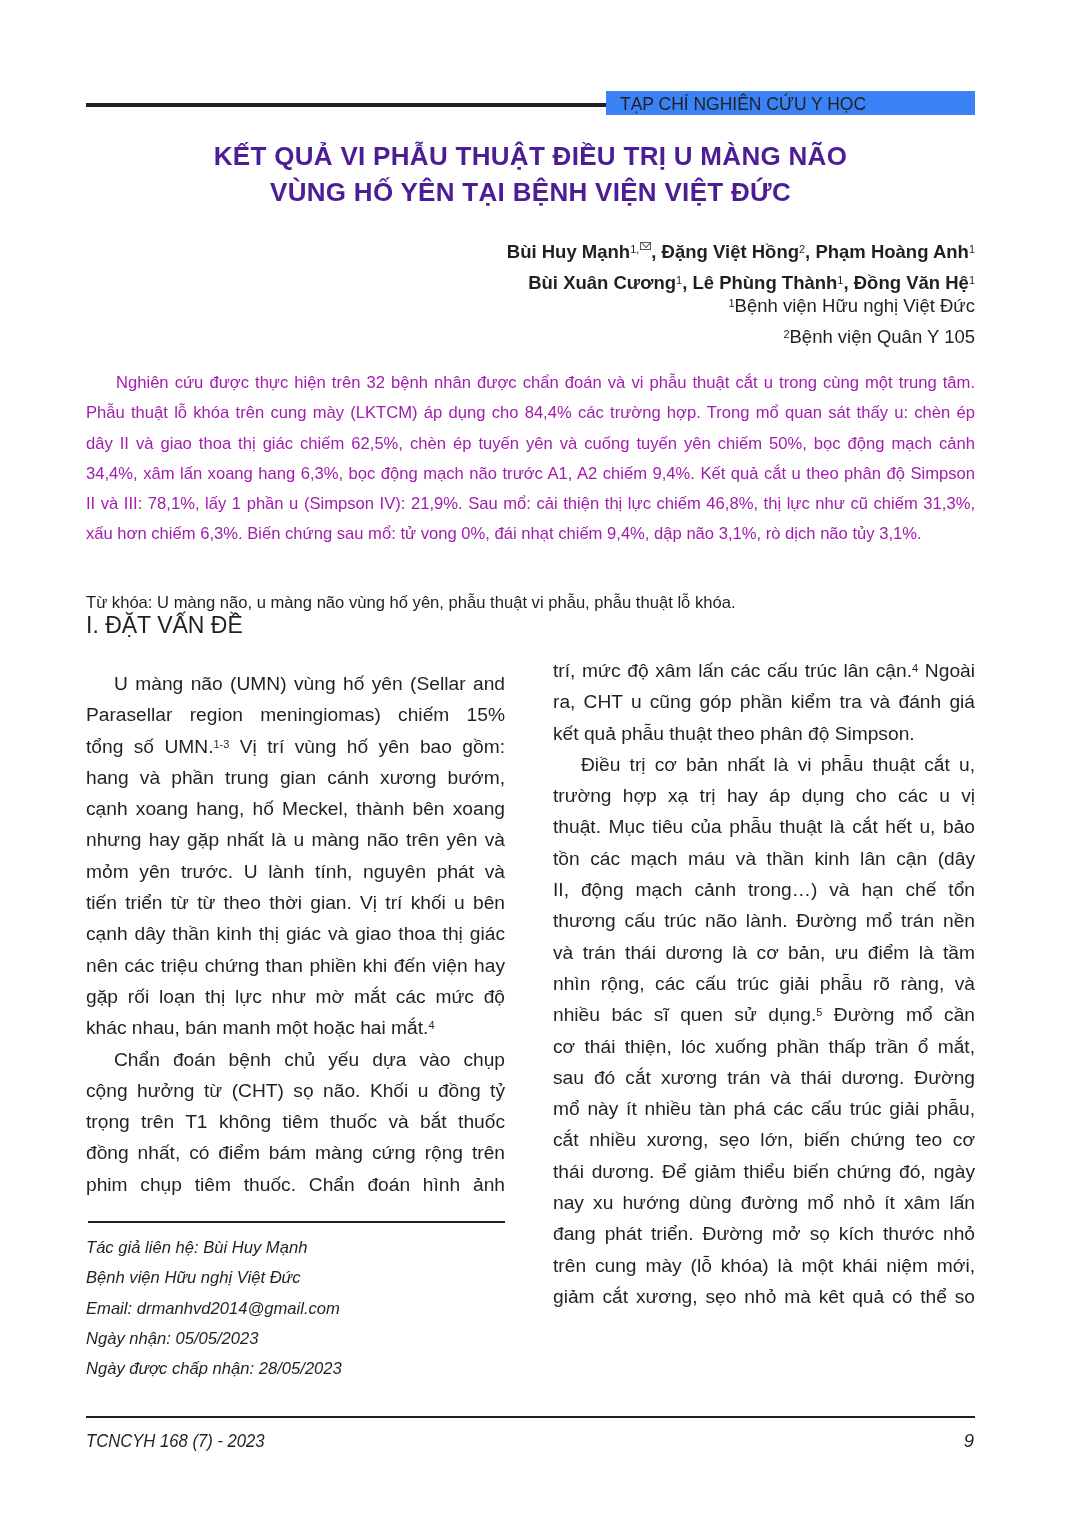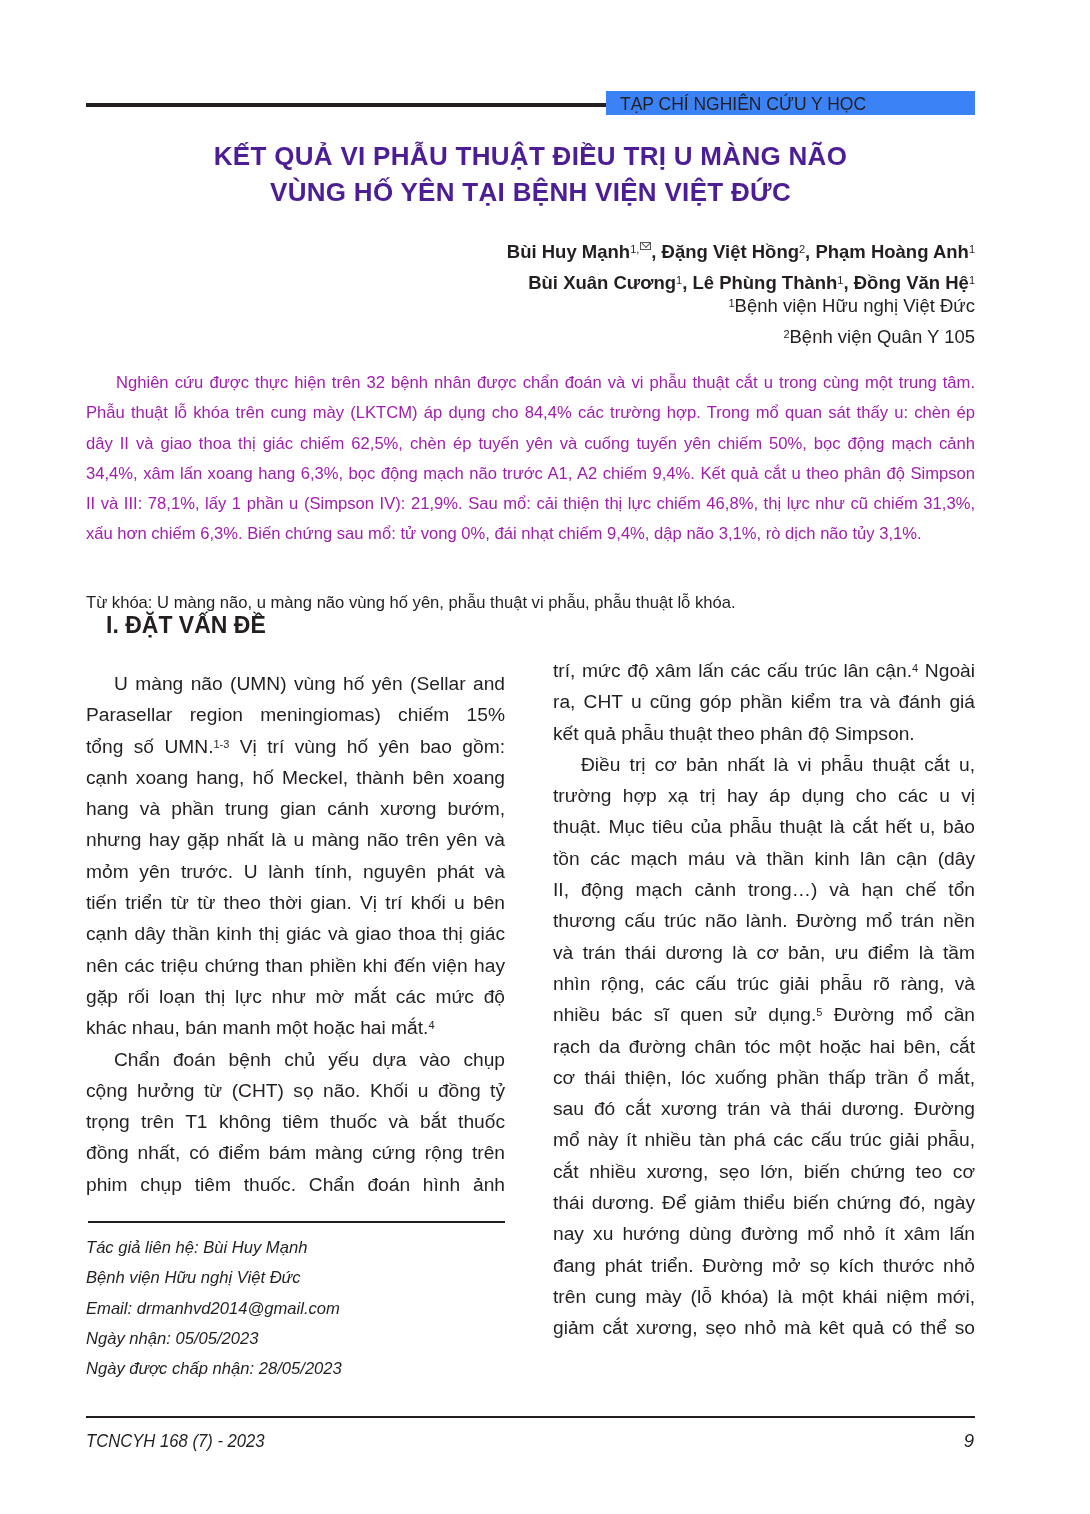--- a/index.html
+++ b/index.html
@@ -18,21 +18,21 @@
   .mail-icon { display: inline-block; width: 11px; height: 8px; border: 1px solid #555; position: relative; top: -8px; margin-left: 1px; box-sizing: border-box; }
   .mail-icon:before { content: ""; position: absolute; left: 0; top: -3px; width: 6px; height: 6px; border-right: 1px solid #555; border-bottom: 1px solid #555; transform: translateX(1.5px) rotate(45deg) scale(0.9); }
 
   .abstract { position: absolute; left: 86px; top: 368px; width: 889px; font-size: 16.6px; line-height: 30.3px; text-align: justify; color: #a21caf; }
   .abstract .line { display: block; white-space: nowrap; text-align-last: justify; text-align: justify; }
   .abstract .line.first { text-indent: 30px; }
   .abstract .line.last { text-align-last: left; }
 
   .keywords { position: absolute; left: 86px; top: 565px; font-weight: normal; font-size: 16.6px; white-space: nowrap; margin-top: 28px; }
 
-  .section-heading { position: absolute; left: 86px; top: 612px; font-weight: bold; font-size: 23px; white-space: nowrap; margin-left: 20px; }
+  .section-heading { position: absolute; left: 86px; top: 612px; font-weight: normal; font-size: 23px; white-space: nowrap; }
 
   .col { position: absolute; font-size: 19.2px; line-height: 31.3px; color: #231f20; }
   .col.left { left: 86px; top: 655px; width: 419px; margin-top: 13px; }
   .col.right { left: 553px; top: 655px; width: 422px; }
   .col .ln { display: block; white-space: nowrap; text-align: justify; text-align-last: justify; }
   .col .ln.ind { text-indent: 28px; }
   .col .ln.end { text-align-last: left; }
   .col sup { font-size: 11px; }
 
   .fn-rule { position: absolute; left: 88px; top: 1221px; width: 417px; height: 1.5px; background: #231f20; }
@@ -84,22 +84,22 @@
 
 <div class="keywords">Từ khóa: U màng não, u màng não vùng hố yên, phẫu thuật vi phẫu, phẫu thuật lỗ khóa.</div>
 
 <div class="section-heading">I. ĐẶT VẤN ĐỀ</div>
 
 <div class="col left">
   <div>
     <span class="ln ind">U màng não (UMN) vùng hố yên (Sellar and</span>
     <span class="ln">Parasellar region meningiomas) chiếm 15%</span>
     <span class="ln"><span>tổng số UMN.</span><sup>1-3</sup><span> Vị trí vùng hố yên bao gồm:</span></span>
+    <span class="ln">hang và phần trung gian cánh xương bướm,</span>
     <span class="ln">cạnh xoang hang, hố Meckel, thành bên xoang</span>
-    <span class="ln">hang và phần trung gian cánh xương bướm,</span>
     <span class="ln">nhưng hay gặp nhất là u màng não trên yên và</span>
     <span class="ln">mỏm yên trước. U lành tính, nguyên phát và</span>
     <span class="ln">tiến triển từ từ theo thời gian. Vị trí khối u bên</span>
     <span class="ln">cạnh dây thần kinh thị giác và giao thoa thị giác</span>
     <span class="ln">nên các triệu chứng than phiền khi đến viện hay</span>
     <span class="ln">gặp rối loạn thị lực như mờ mắt các mức độ</span>
     <span class="ln end"><span>khác nhau, bán manh một hoặc hai mắt.</span><sup>4</sup></span>
   </div>
   <div>
     <span class="ln ind">Chẩn đoán bệnh chủ yếu dựa vào chụp</span>
@@ -119,21 +119,20 @@
   <div>
     <span class="ln ind">Điều trị cơ bản nhất là vi phẫu thuật cắt u,</span>
     <span class="ln">trường hợp xạ trị hay áp dụng cho các u vị</span>
     <span class="ln">thuật. Mục tiêu của phẫu thuật là cắt hết u, bảo</span>
     <span class="ln">tồn các mạch máu và thần kinh lân cận (dây</span>
     <span class="ln">II, động mạch cảnh trong…) và hạn chế tổn</span>
     <span class="ln">thương cấu trúc não lành. Đường mổ trán nền</span>
     <span class="ln">và trán thái dương là cơ bản, ưu điểm là tầm</span>
     <span class="ln">nhìn rộng, các cấu trúc giải phẫu rõ ràng, và</span>
     <span class="ln"><span>nhiều bác sĩ quen sử dụng.</span><sup>5</sup><span> Đường mổ cần</span></span>
-    <span class="ln">rạch da đường chân tóc một hoặc hai bên, cắt</span>
     <span class="ln">cơ thái thiện, lóc xuống phần thấp trần ổ mắt,</span>
     <span class="ln">sau đó cắt xương trán và thái dương. Đường</span>
     <span class="ln">mổ này ít nhiều tàn phá các cấu trúc giải phẫu,</span>
     <span class="ln">cắt nhiều xương, sẹo lớn, biến chứng teo cơ</span>
     <span class="ln">thái dương. Để giảm thiểu biến chứng đó, ngày</span>
     <span class="ln">nay xu hướng dùng đường mổ nhỏ ít xâm lấn</span>
     <span class="ln">đang phát triển. Đường mở sọ kích thước nhỏ</span>
     <span class="ln">trên cung mày (lỗ khóa) là một khái niệm mới,</span>
     <span class="ln">giảm cắt xương, sẹo nhỏ mà kêt quả có thể so</span>
   </div>

